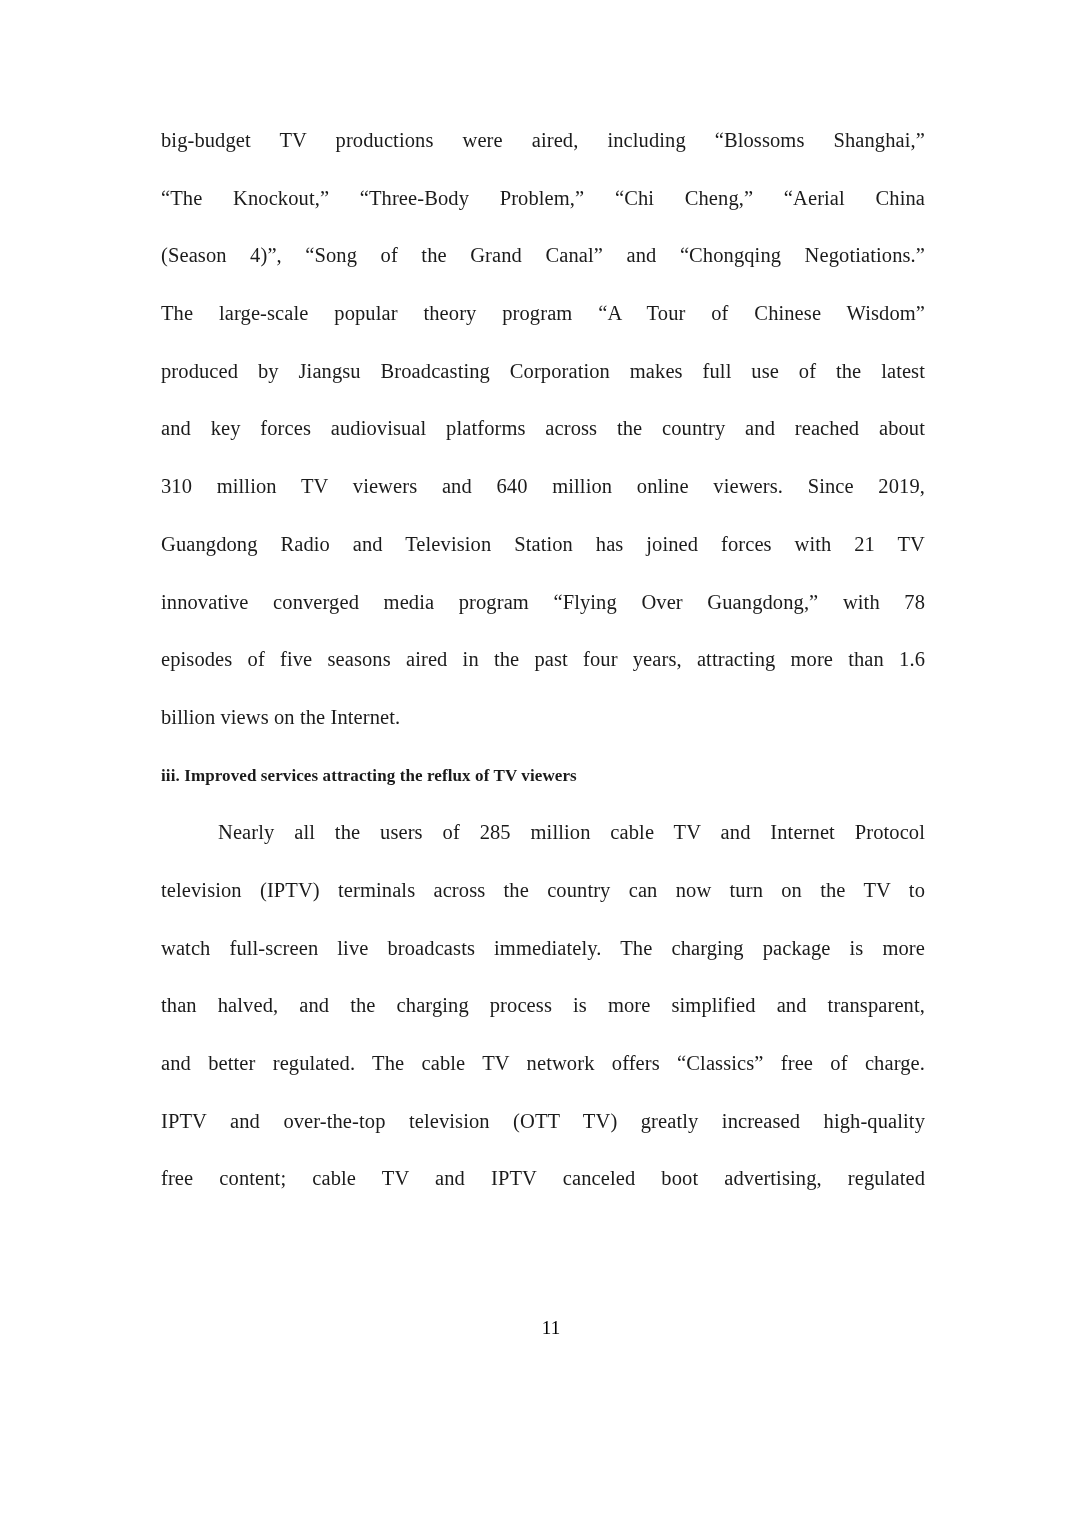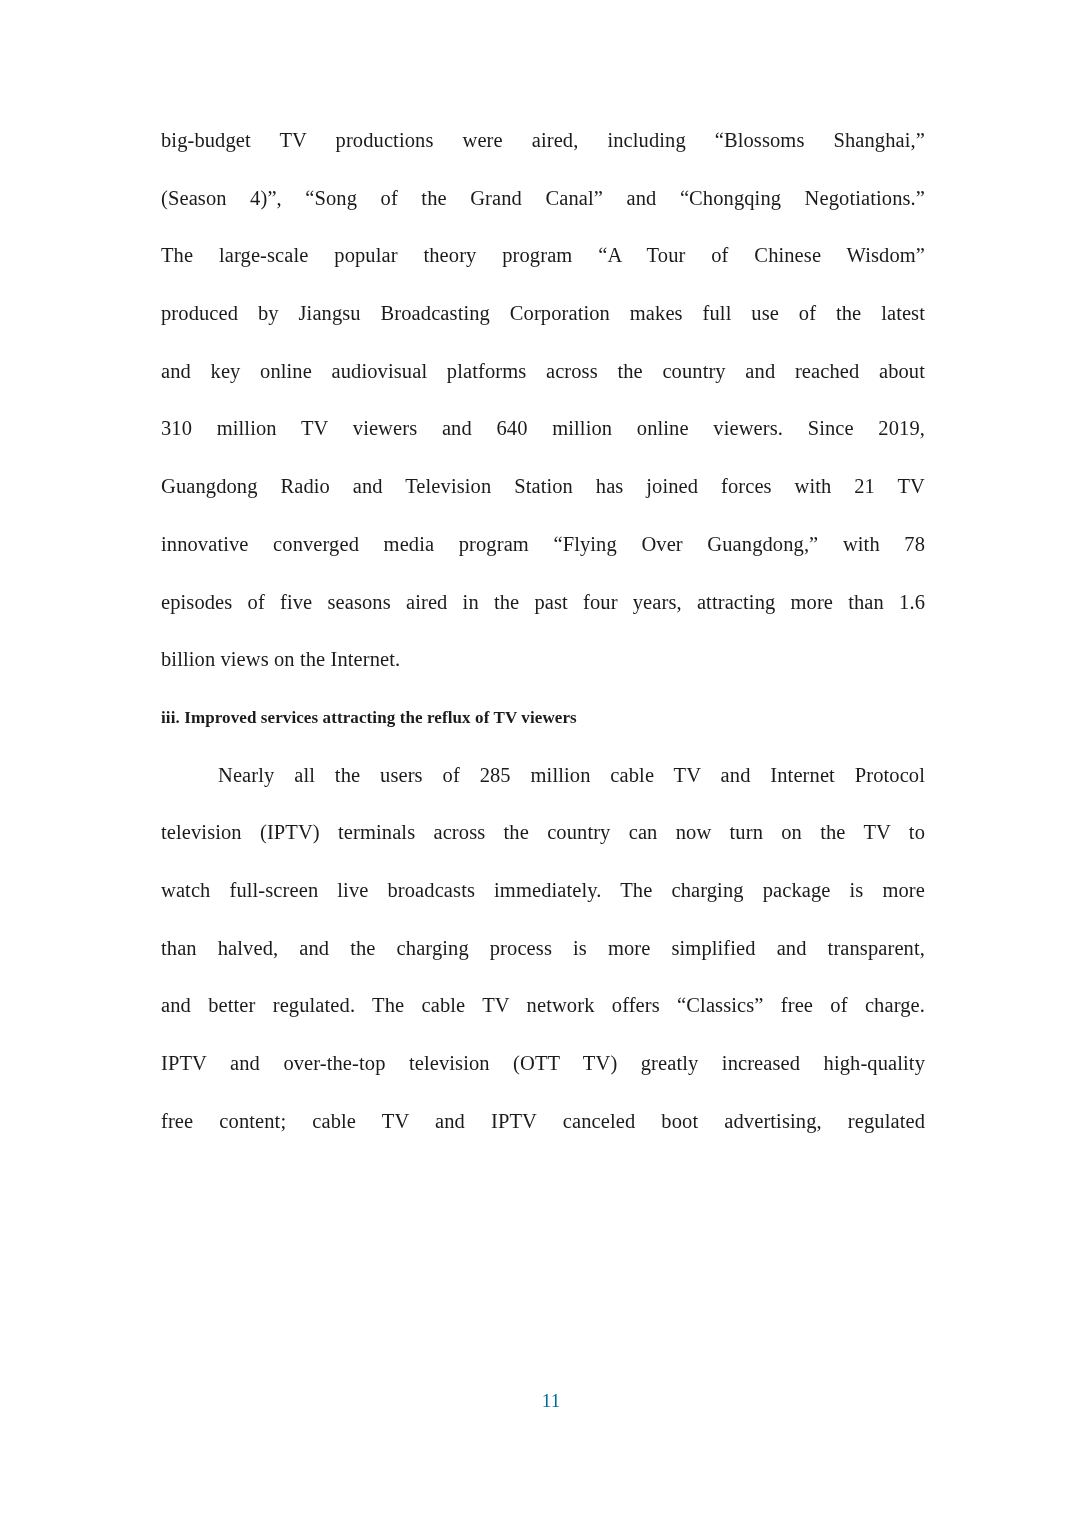--- a/index.html
+++ b/index.html
@@ -48,39 +48,40 @@
     line-height: 57.7px;
     height: 57.7px;
     text-align: left;
     letter-spacing: 0.1px;
     white-space: nowrap;
     overflow: hidden;
   }
   .page-number {
     position: absolute;
     left: 161px;
-    top: 1381px;
+    top: 1308px;
     width: 780px;
     text-align: center;
     font-size: 19px;
     line-height: 40px;
-    color: #0369a1;
+    color: #000000;
   }
 </style>
 </head>
 <body>
 
 <div class="doc-page">
   <div class="content">
     <div class="para">
         <div class="line">big-budget TV productions were aired, including “Blossoms Shanghai,”</div>
+        <div class="line">“The Knockout,” “Three-Body Problem,” “Chi Cheng,” “Aerial China</div>
         <div class="line">(Season 4)”, “Song of the Grand Canal” and “Chongqing Negotiations.”</div>
         <div class="line">The large-scale popular theory program “A Tour of Chinese Wisdom”</div>
         <div class="line">produced by Jiangsu Broadcasting Corporation makes full use of the latest</div>
-        <div class="line">and key online audiovisual platforms across the country and reached about</div>
+        <div class="line">and key forces audiovisual platforms across the country and reached about</div>
         <div class="line">310 million TV viewers and 640 million online viewers. Since 2019,</div>
         <div class="line">Guangdong Radio and Television Station has joined forces with 21 TV</div>
         <div class="line">innovative converged media program “Flying Over Guangdong,” with 78</div>
         <div class="line">episodes of five seasons aired in the past four years, attracting more than 1.6</div>
         <div class="line left">billion views on the Internet.</div>
       </div>
     <div class="heading">iii. Improved services attracting the reflux of TV viewers</div>
     <div class="para">
         <div class="line indent">Nearly all the users of 285 million cable TV and Internet Protocol</div>
         <div class="line">television (IPTV) terminals across the country can now turn on the TV to</div>

